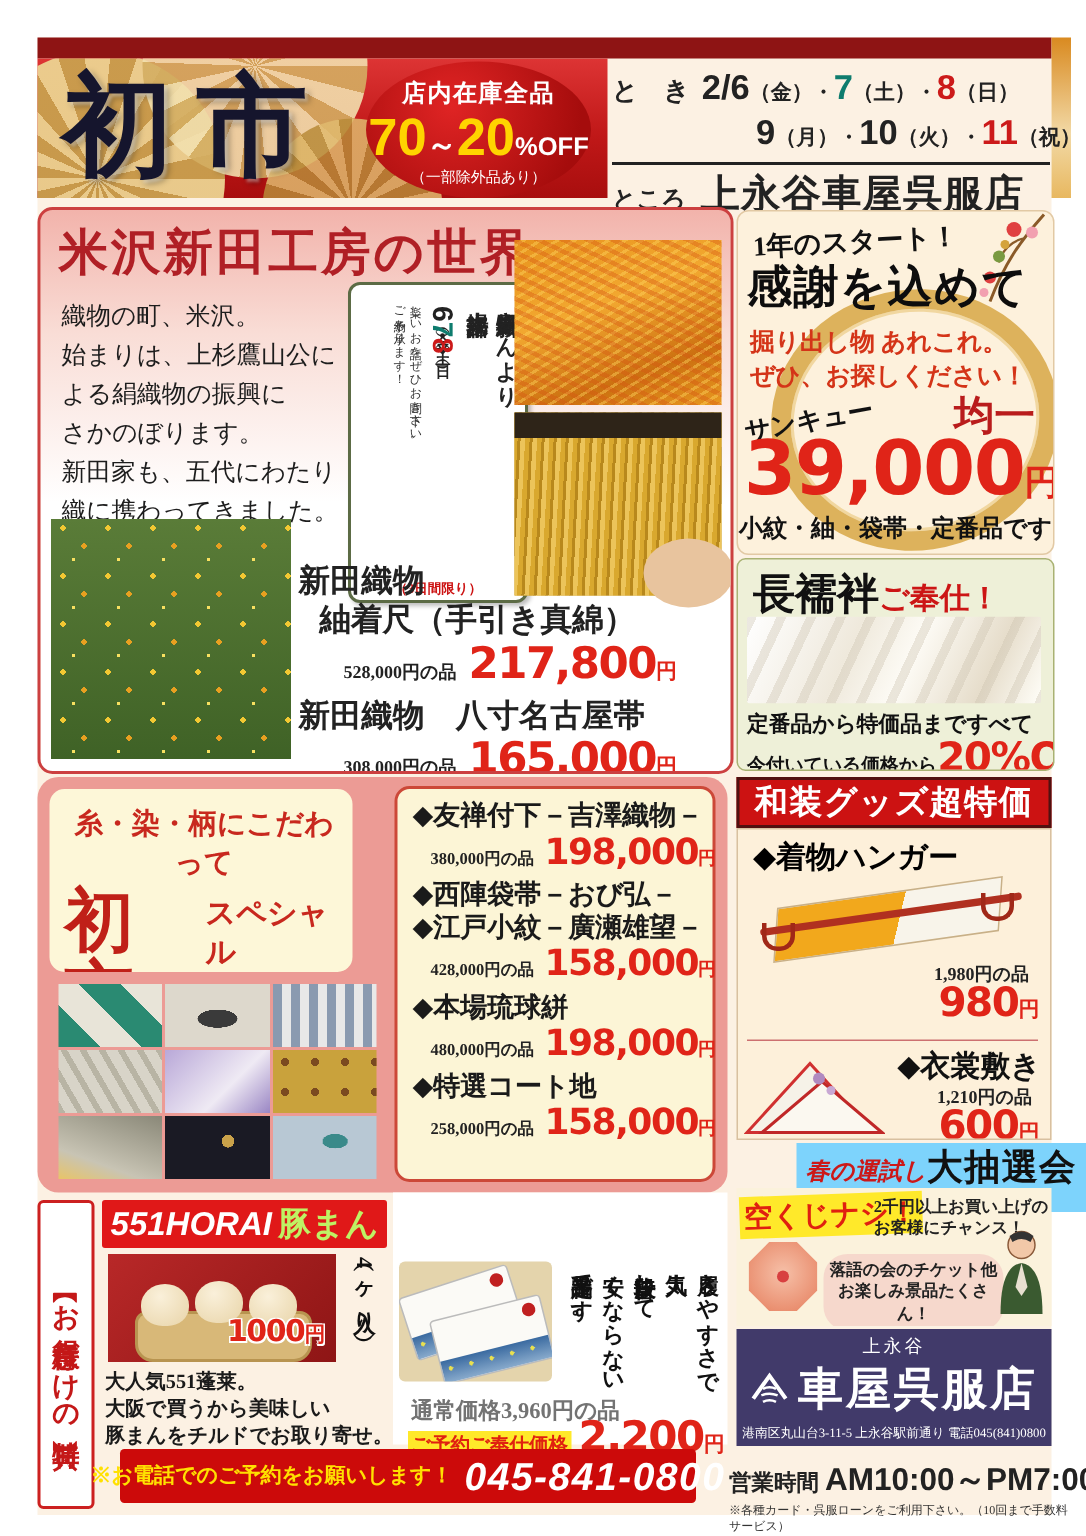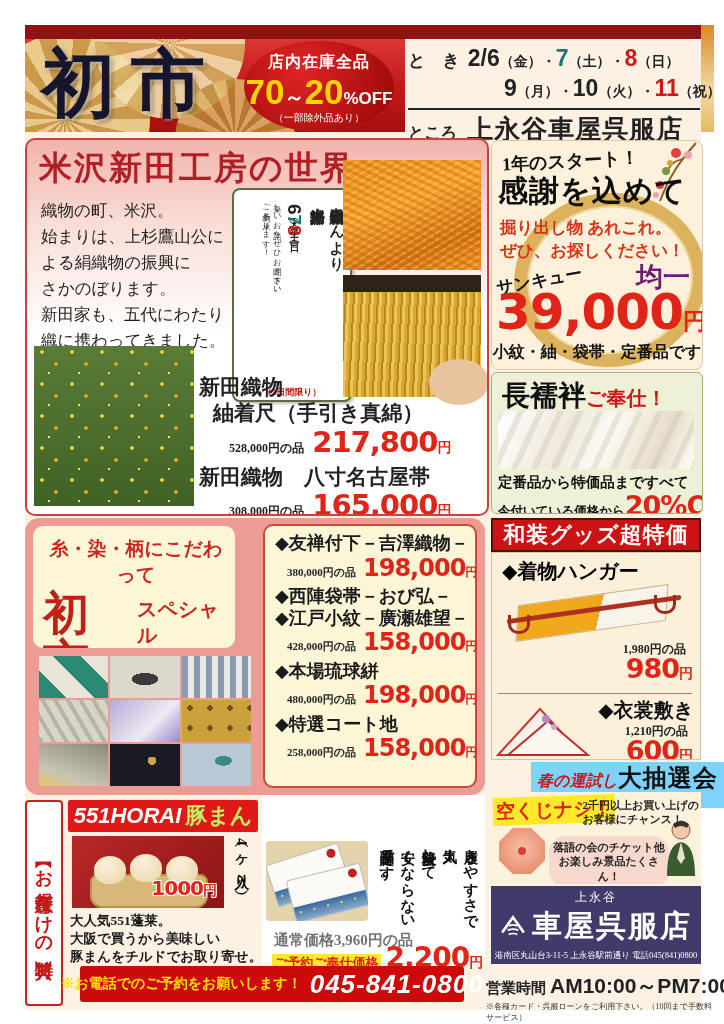--- a/index.html
+++ b/index.html
@@ -91,21 +91,21 @@
   
   .thx{left:491px;top:140px;width:210px;height:228px;background:#fdf1dc;border:1px solid #e2c9a4;
        border-radius:8px;overflow:hidden;}
   .ring{position:absolute;left:22px;top:52px;width:166px;height:148px;border:13px solid rgba(213,162,60,.8);
         border-radius:50%;transform:rotate(-8deg);box-shadow:inset 0 0 0 2px rgba(230,190,100,.5);}
   .thx-l1{left:10px;top:8px;font-size:18px;font-weight:900;transform:rotate(-3deg);color:#111;}
   .thx-l2{left:6px;top:30px;font-size:30px;font-weight:900;color:#0d0d0d;letter-spacing:1px;}
   .thx-l3{left:8px;top:76px;font-size:16.5px;font-weight:bold;color:#d43418;}
   .thx-l4{left:8px;top:99px;font-size:16.5px;font-weight:bold;color:#d43418;}
   .thx-sankyu{left:4px;top:128px;font-size:17px;font-weight:900;transform:rotate(-10deg);color:#111;}
-  .thx-kin{right:12px;top:118px;font-size:27px;font-weight:900;color:#701a75;}
+  .thx-kin{right:12px;top:118px;font-size:27px;font-weight:900;color:#b91c1c;}
   .thx-price{left:4px;top:142px;white-space:nowrap;}
   .thx-num{font-size:50px;}
   .thx-yen{font-size:23px;}
   .thx-items{left:0;right:0;bottom:6px;text-align:center;font-size:16px;font-weight:bold;color:#111;}
   .plum{position:absolute;right:2px;top:0;}
 
   
   .nag{left:491px;top:372px;width:210px;height:140px;background:#eef0d8;border:1px solid #a9b273;
        border-radius:6px;overflow:hidden;}
   .nag-title{left:10px;top:4px;white-space:nowrap;z-index:2;}

